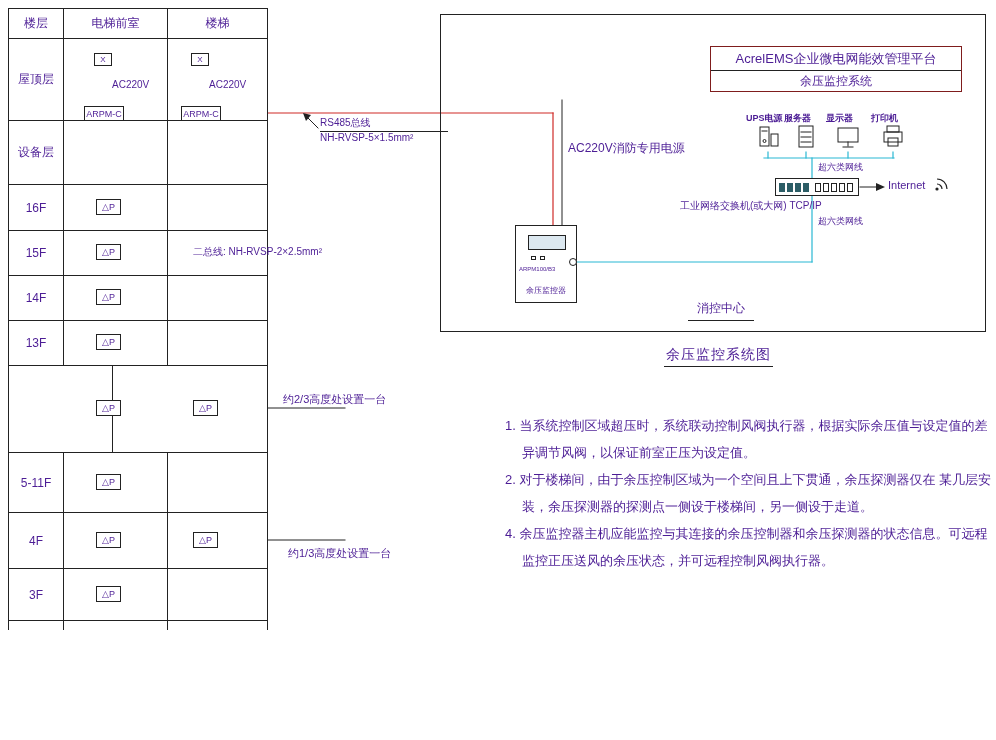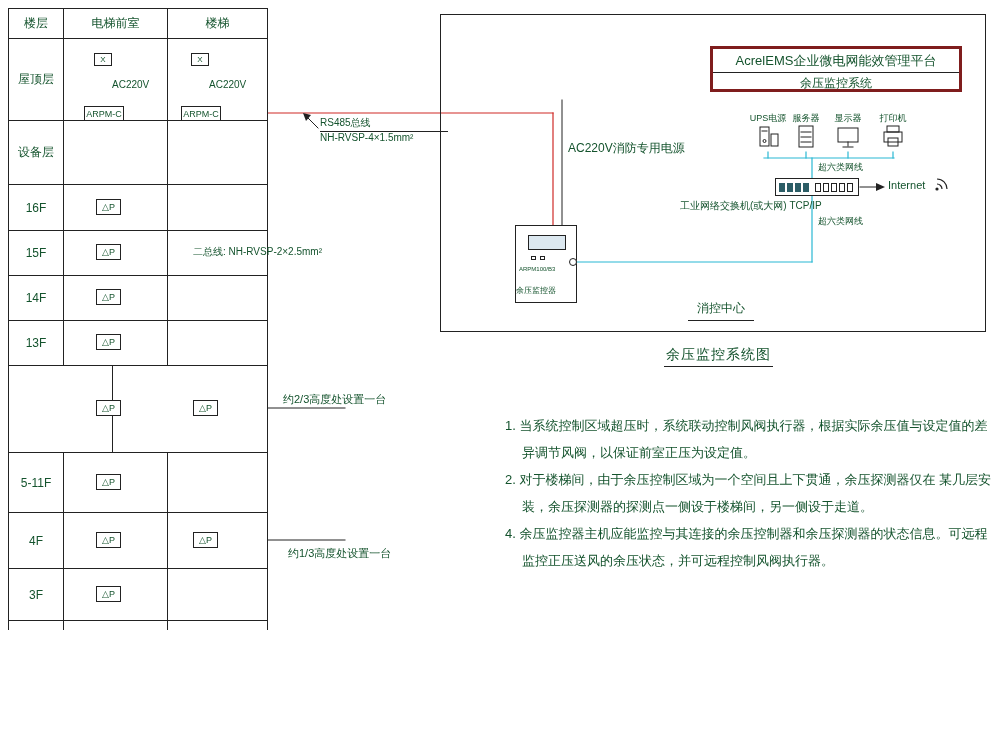--- a/index.html
+++ b/index.html
@@ -1,47 +1,47 @@
 <!DOCTYPE html>
 <html><head>
 <meta charset="utf-8">
 <style>
   html,body{margin:0;padding:0;background:#fff;}
   .canvas{position:relative;width:996px;height:630px;background:#fff;overflow:hidden;
-          font-family:"Liberation Sans","DejaVu Sans",sans-serif;color:#14532d;}
+          font-family:"Liberation Sans","DejaVu Sans",sans-serif;color:#4c1d95;}
   .lines{position:absolute;left:0;top:0;}
   
   .ftable{position:absolute;left:8px;top:8px;width:260px;height:724px;border:1px solid #222;box-sizing:border-box;background:#fff;}
   .trow{display:flex;border-bottom:1px solid #222;box-sizing:border-box;}
   .trow:last-child{border-bottom:none;}
   .cell{box-sizing:border-box;display:flex;align-items:center;justify-content:center;font-size:12px;}
   .c1{width:55px;border-right:1px solid #222;}
   .c2{width:104px;border-right:1px solid #222;}
   .c3{flex:1;}
   
   .sym-box{position:absolute;border:1px solid #222;background:#fff;display:flex;align-items:center;justify-content:center;box-sizing:border-box;}
   .dpbox{font-size:9px;letter-spacing:0;}
   .lbl{position:absolute;white-space:nowrap;}
   .ul{border-bottom:1px solid #222;padding-bottom:1px;display:inline-block;}
   
   .sysbox{position:absolute;left:440px;top:14px;width:546px;height:318px;border:1px solid #222;box-sizing:border-box;}
-  .titlebox{position:absolute;left:710px;top:46px;width:252px;height:46px;border:3px solid #7f1d1d;box-sizing:border-box;background:#fff;}
+  .titlebox{position:absolute;left:710px;top:46px;width:252px;height:46px;border:1px solid #7f1d1d;box-sizing:border-box;background:#fff;}
   .titlebox .t1{height:24px;border-bottom:1px solid #222;display:flex;align-items:center;justify-content:center;font-size:13px;box-sizing:border-box;}
   .titlebox .t2{height:20px;display:flex;align-items:center;justify-content:center;font-size:12px;}
-  .devlbl{position:absolute;font-size:9px;width:44px;text-align:center;}
+  .devlbl{position:absolute;font-size:9px;width:44px;text-align:left;font-weight:bold;}
   .devicon{position:absolute;width:26px;height:28px;}
   .switch{position:absolute;left:775px;top:178px;width:84px;height:18px;border:1px solid #222;background:#fff;box-sizing:border-box;display:flex;align-items:center;gap:2px;padding:0 3px;}
   .port{width:6px;height:9px;border:1px solid #222;box-sizing:border-box;}
   .port.filled{background:#2c5d66;border-color:#2c5d66;}
   .port.gap{margin-left:4px;}
   .pdm{position:absolute;left:515px;top:225px;width:62px;height:78px;border:1px solid #222;background:#fff;box-sizing:border-box;}
   .pdm-screen{position:absolute;left:12px;top:9px;width:38px;height:15px;border:1px solid #222;background:#dce8f0;box-sizing:border-box;}
   .pdm-key{position:absolute;width:5px;height:4px;border:1px solid #222;box-sizing:border-box;}
   .pdm-model{position:absolute;left:3px;top:40px;font-size:6px;}
-  .pdm-name{position:absolute;left:0;right:0;bottom:6px;text-align:left;font-size:8px;}
+  .pdm-name{position:absolute;left:0;right:0;bottom:6px;text-align:center;font-size:8px;}
   .portdot{position:absolute;left:569px;top:258px;width:8px;height:8px;border:1px solid #222;border-radius:50%;background:#fff;box-sizing:border-box;}
   .center-lbl{position:absolute;left:688px;top:300px;width:66px;text-align:center;font-size:12px;border-bottom:1px solid #222;padding-bottom:3px;}
   .caption{position:absolute;left:664px;top:346px;font-size:14px;letter-spacing:1px;border-bottom:1px solid #222;padding:0 2px 2px 2px;}
   
   .notes{position:absolute;left:505px;top:412px;width:488px;font-size:13px;line-height:27px;}
   .note{padding-left:17px;text-indent:-17px;margin:0;}
   svg line{stroke-linecap:square;}
 </style>
 </head>
 <body>
@@ -185,21 +185,21 @@
   <div class="sym-box dpbox" style="left:96px;top:532px;width:25px;height:16px;">△P</div>
   <div class="sym-box dpbox" style="left:96px;top:586px;width:25px;height:16px;">△P</div>
   <div class="sym-box dpbox" style="left:96px;top:638px;width:25px;height:16px;">△P</div>
   <div class="sym-box dpbox" style="left:96px;top:694px;width:25px;height:16px;">△P</div>
 
   <div class="sym-box dpbox" style="left:193px;top:400px;width:25px;height:16px;">△P</div>
   <div class="sym-box dpbox" style="left:193px;top:532px;width:25px;height:16px;">△P</div>
 
   <div class="lbl" style="left:320px;top:116px;font-size:10px;">
     <span class="ul" style="width:128px;">RS485总线</span><br>
-    <span>NH-RVSP-4×1.5mm²</span>
+    <span>NH-RVSP-5×1.5mm²</span>
   </div>
   <div class="lbl" style="left:193px;top:245px;font-size:10px;">二总线: NH-RVSP-2×2.5mm²</div>
   <div class="lbl" style="left:283px;top:392px;font-size:11px;">约2/3高度处设置一台</div>
   <div class="lbl" style="left:288px;top:546px;font-size:11px;">约1/3高度处设置一台</div>
 
   <div class="sysbox"></div>
   <div class="lbl" style="left:568px;top:140px;font-size:12px;">AC220V消防专用电源</div>
 
   <div class="titlebox">
     <div class="t1">AcrelEMS企业微电网能效管理平台</div>

